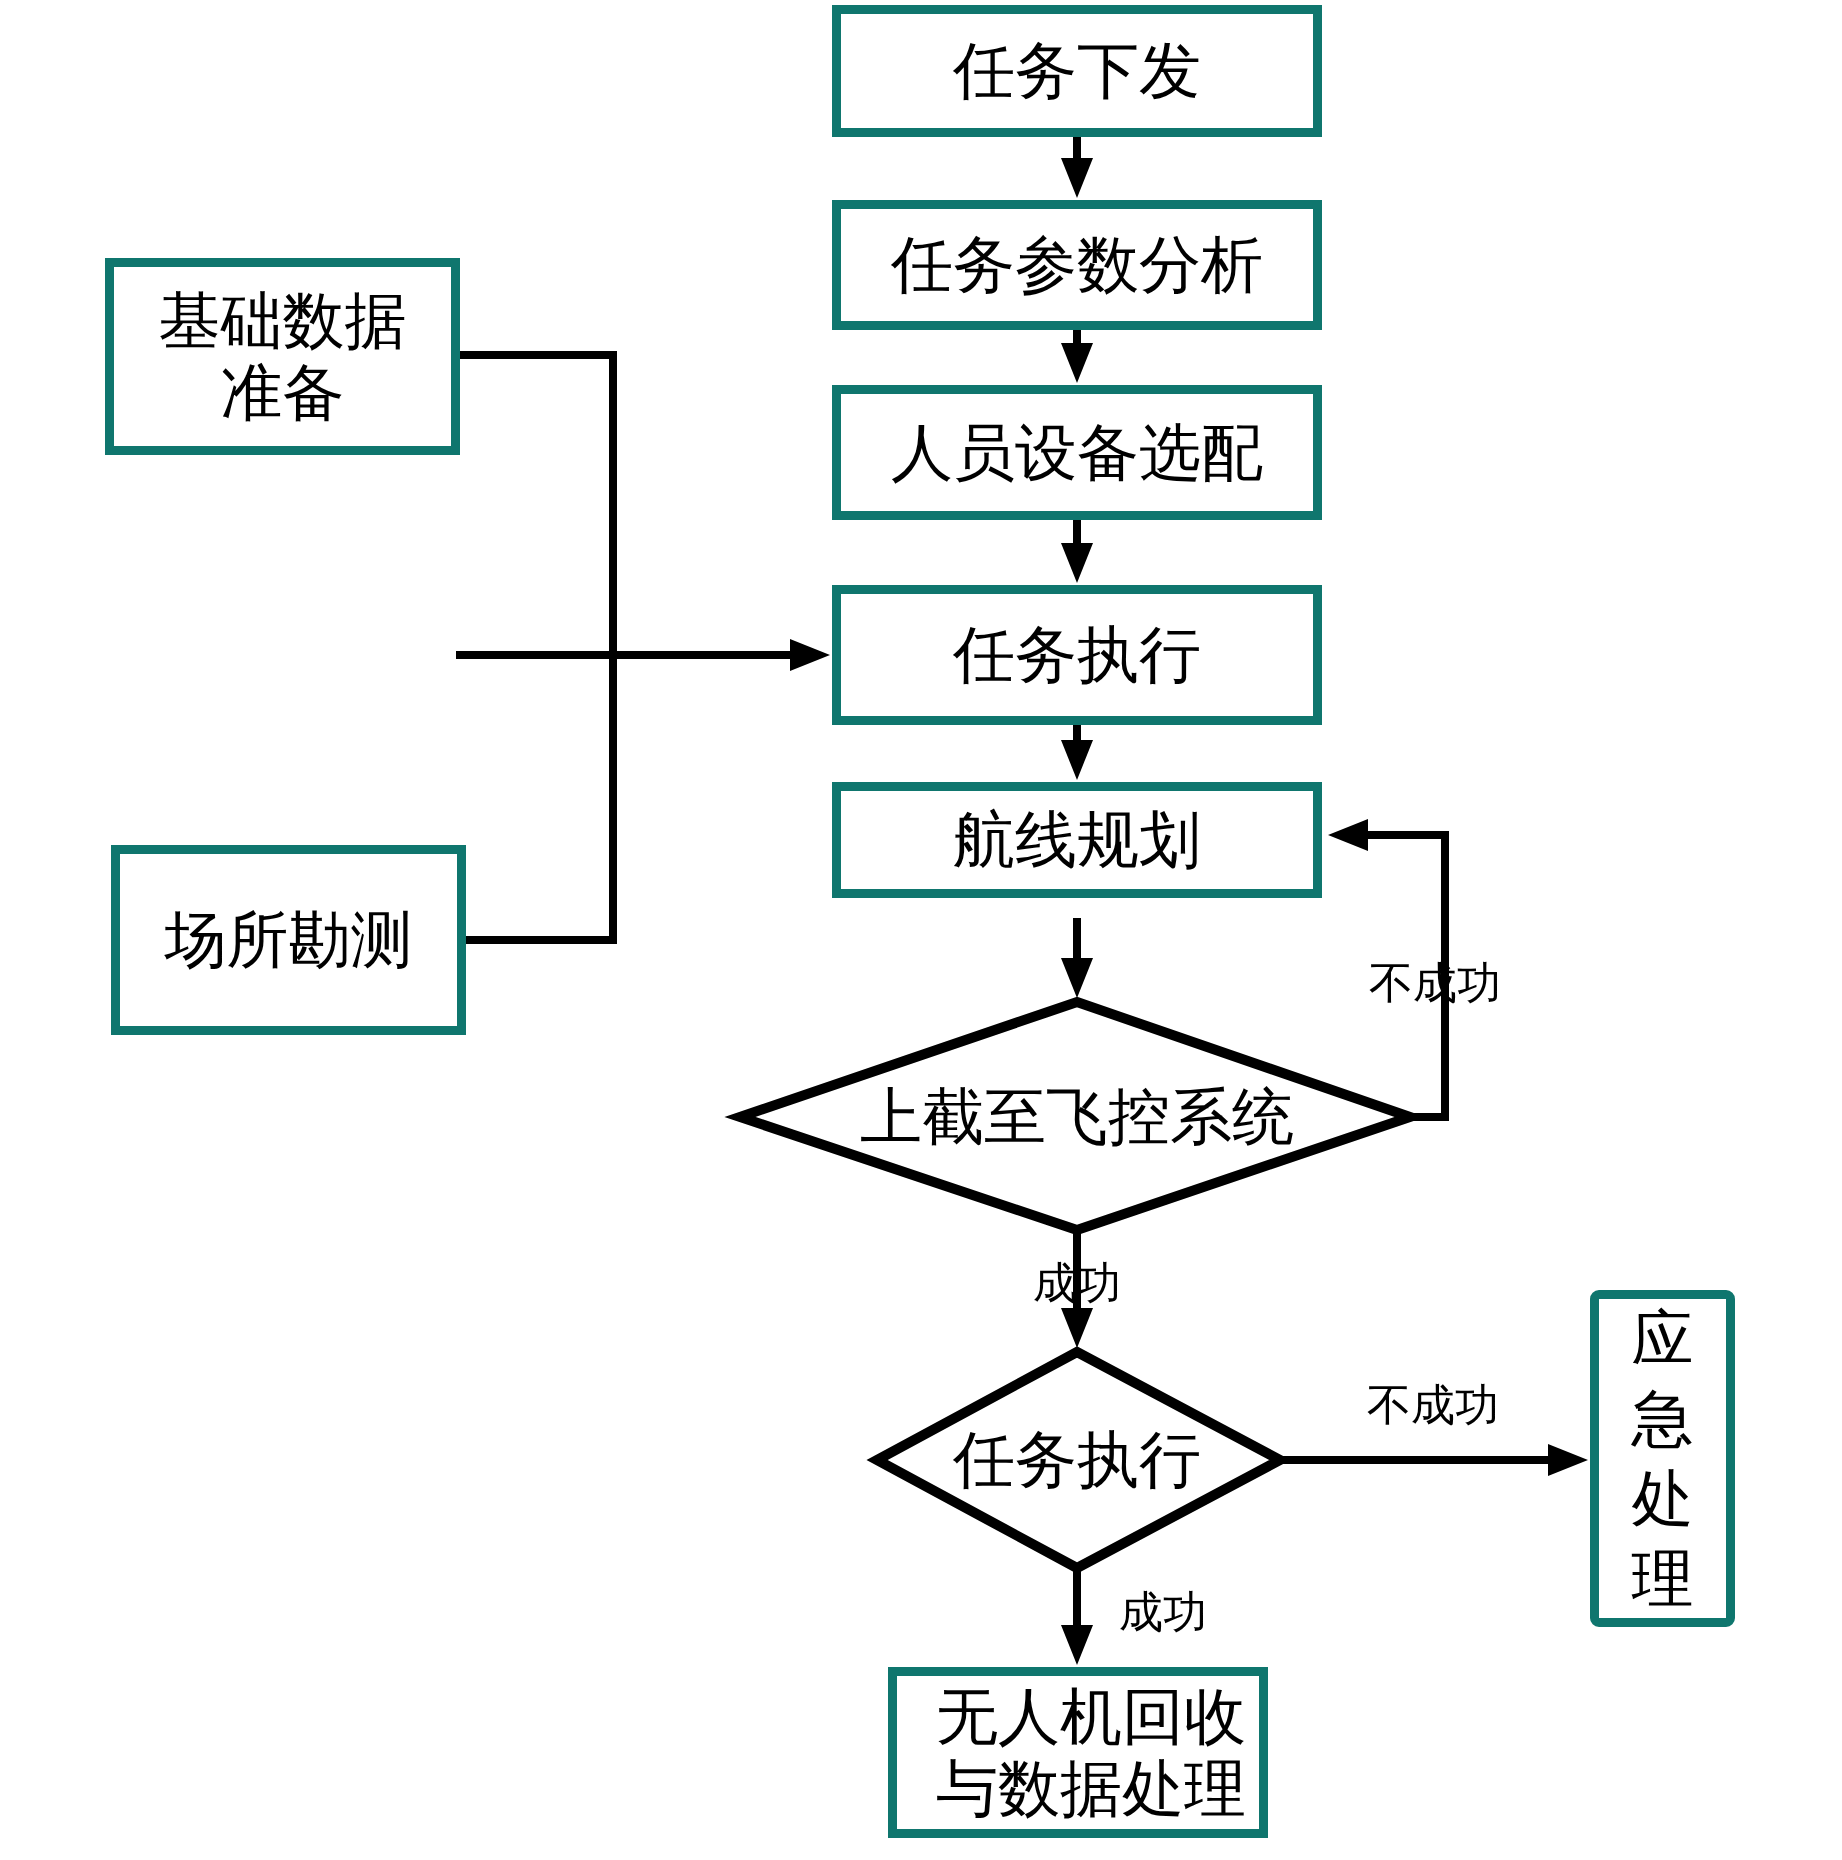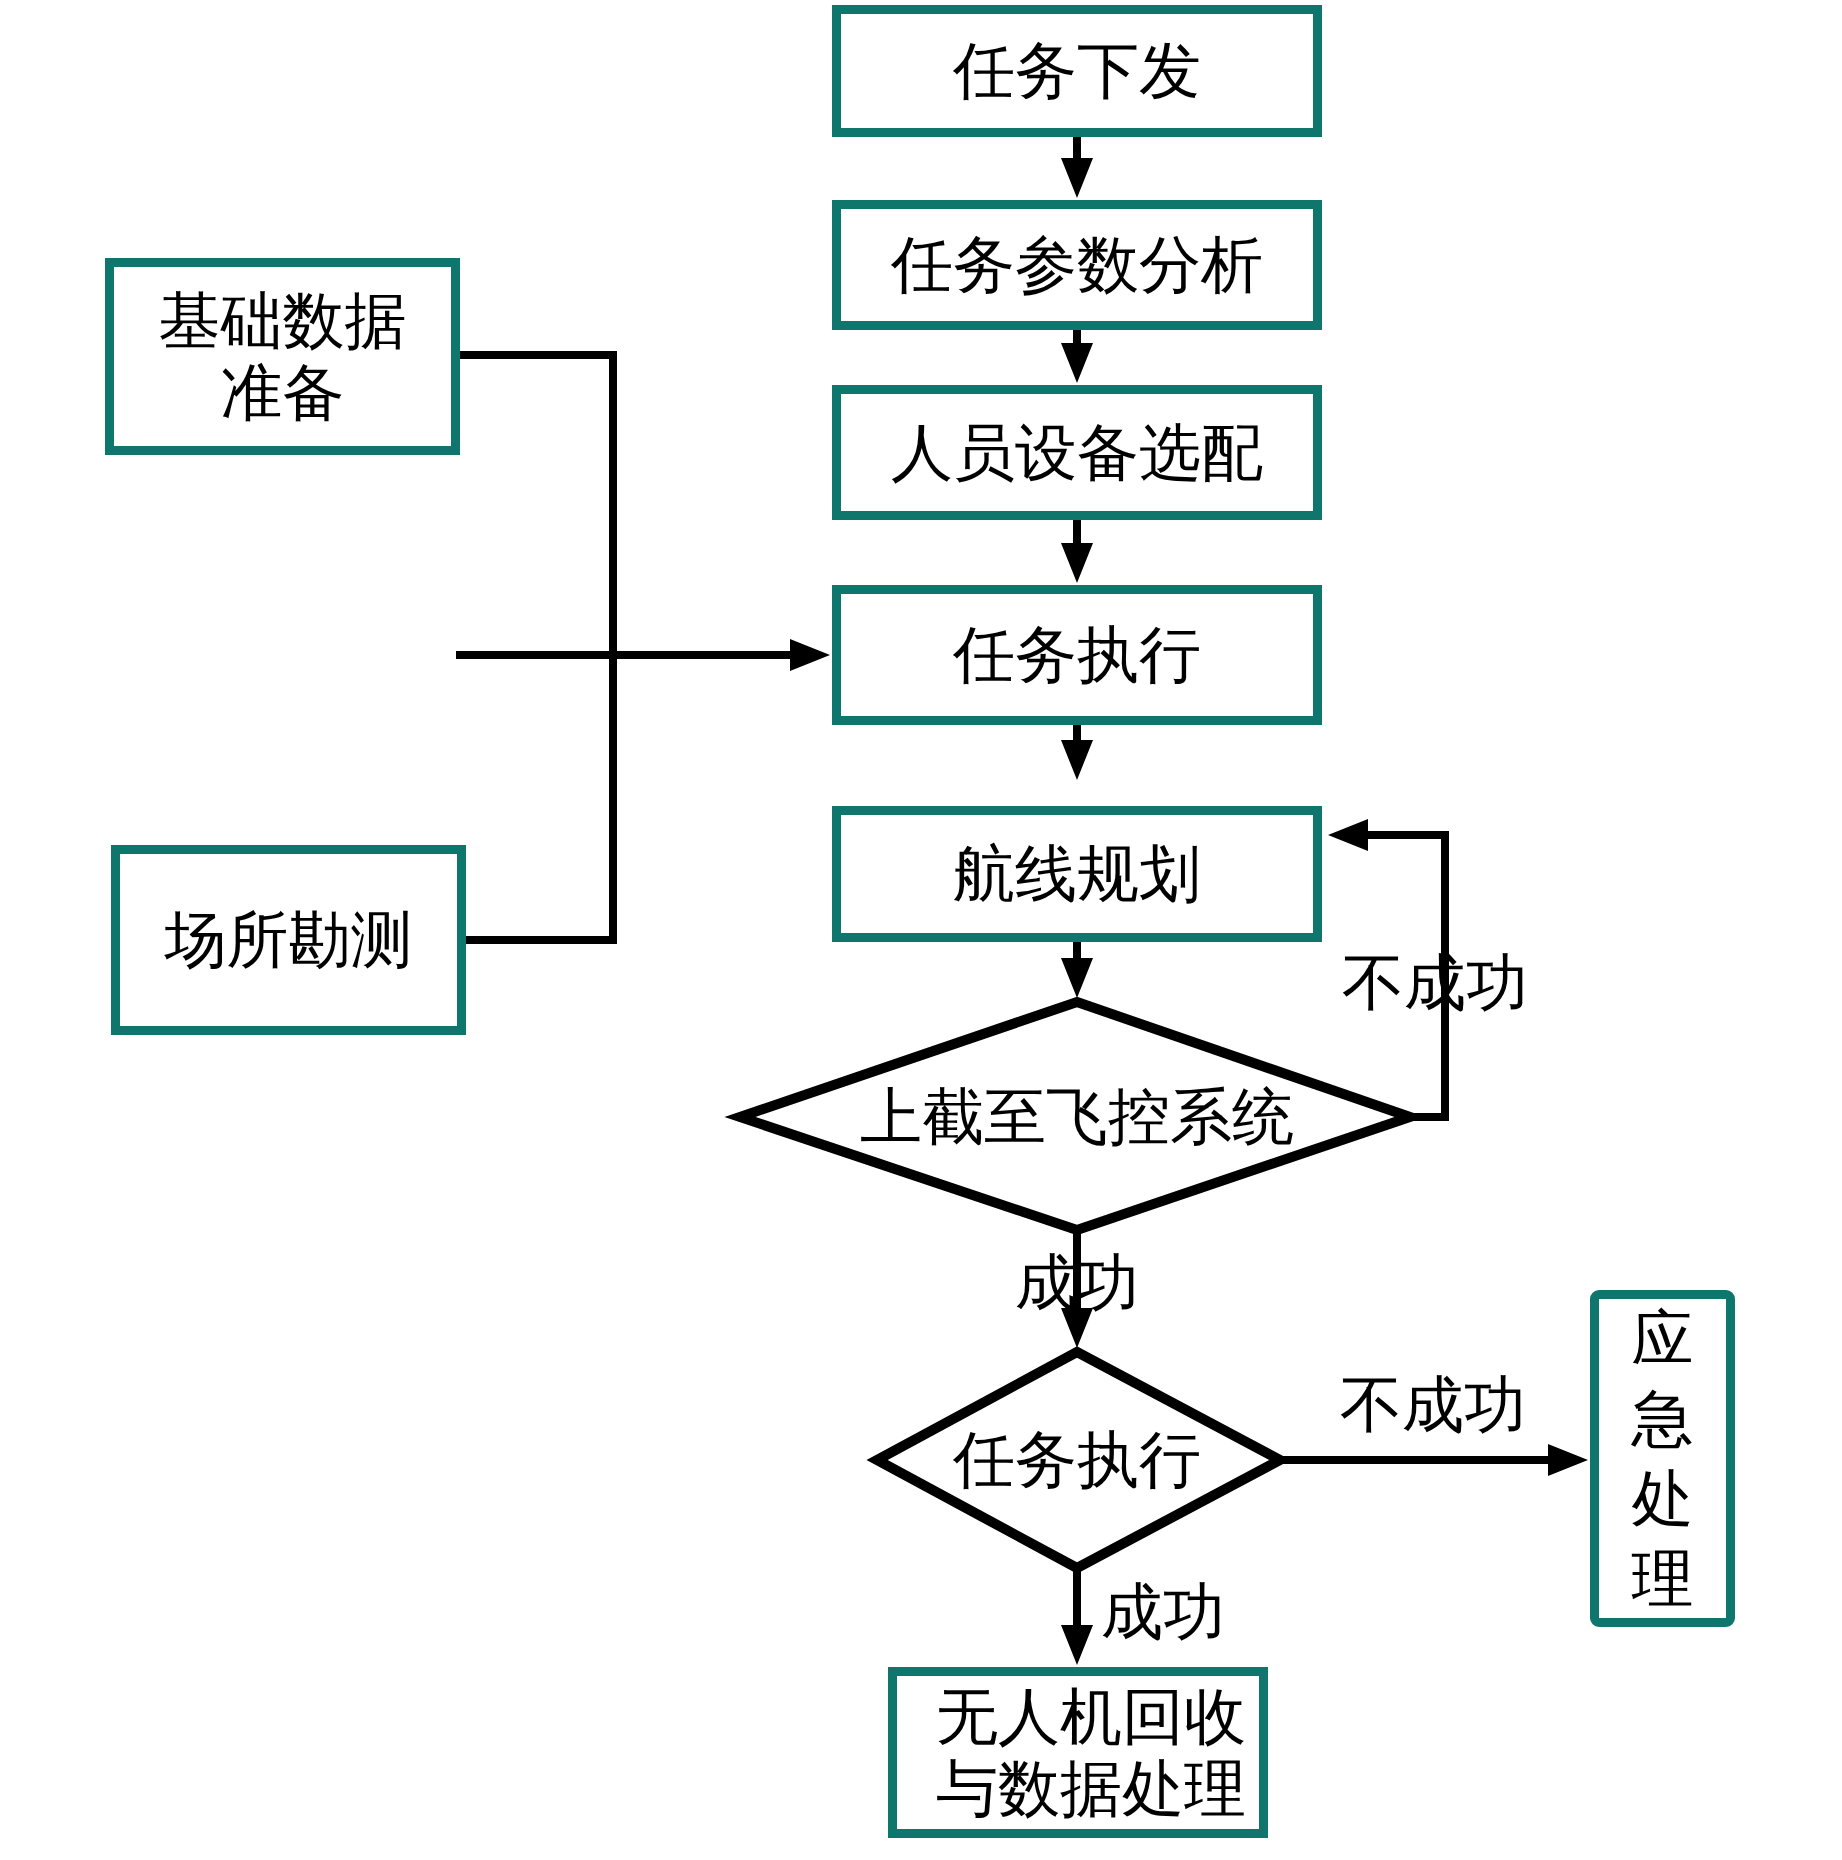--- a/index.html
+++ b/index.html
@@ -35,21 +35,21 @@
     text-align: center;
     font-size: 62px;
     line-height: 72px;
     white-space: nowrap;
   }
   
   .b-task      { left: 832px; top: 5px;    width: 490px; height: 132px; }
   .b-param     { left: 832px; top: 200px;  width: 490px; height: 130px; }
   .b-crew      { left: 832px; top: 385px;  width: 490px; height: 135px; }
   .b-site      { left: 832px; top: 585px;  width: 490px; height: 140px; }
-  .b-route     { left: 832px; top: 806px;  width: 490px; height: 136px; }
+  .b-route     { left: 832px; top: 782px;  width: 490px; height: 116px; }
   .b-recover   { left: 888px; top: 1667px; width: 380px; height: 171px; padding-left: 26px; }
   
   .b-basedata  { left: 105px; top: 258px;  width: 355px; height: 197px; }
   .b-airspace  { left: 105px; top: 525px;  width: 355px; height: 190px; }
   .b-survey    { left: 105px; top: 845px;  width: 355px; height: 190px; margin-left: 6px; }
   
   .b-emerg     { left: 1590px; top: 1290px; width: 145px; height: 337px; border-radius: 9px; }
   .b-emerg .vtext {
     width: 64px;
     word-break: break-all;
@@ -63,21 +63,21 @@
     transform: translate(-50%, -50%);
     font-size: 62px;
     white-space: nowrap;
   }
   .d-upload { left: 1077px; top: 1117px; }
   .d-exec   { left: 1077px; top: 1460px; }
   
   .elabel {
     position: absolute;
     transform: translate(-50%, -50%);
-    font-size: 62px;
+    font-size: 44px;
     white-space: nowrap;
   }
   .l-fail-top    { left: 1435px; top: 983px; }
   .l-fail-right  { left: 1433px; top: 1405px; }
   .l-succ-mid    { left: 1077px; top: 1283px; }
   .l-succ-bottom { left: 1163px; top: 1612px; }
 </style>
 </head>
 <body>
 

